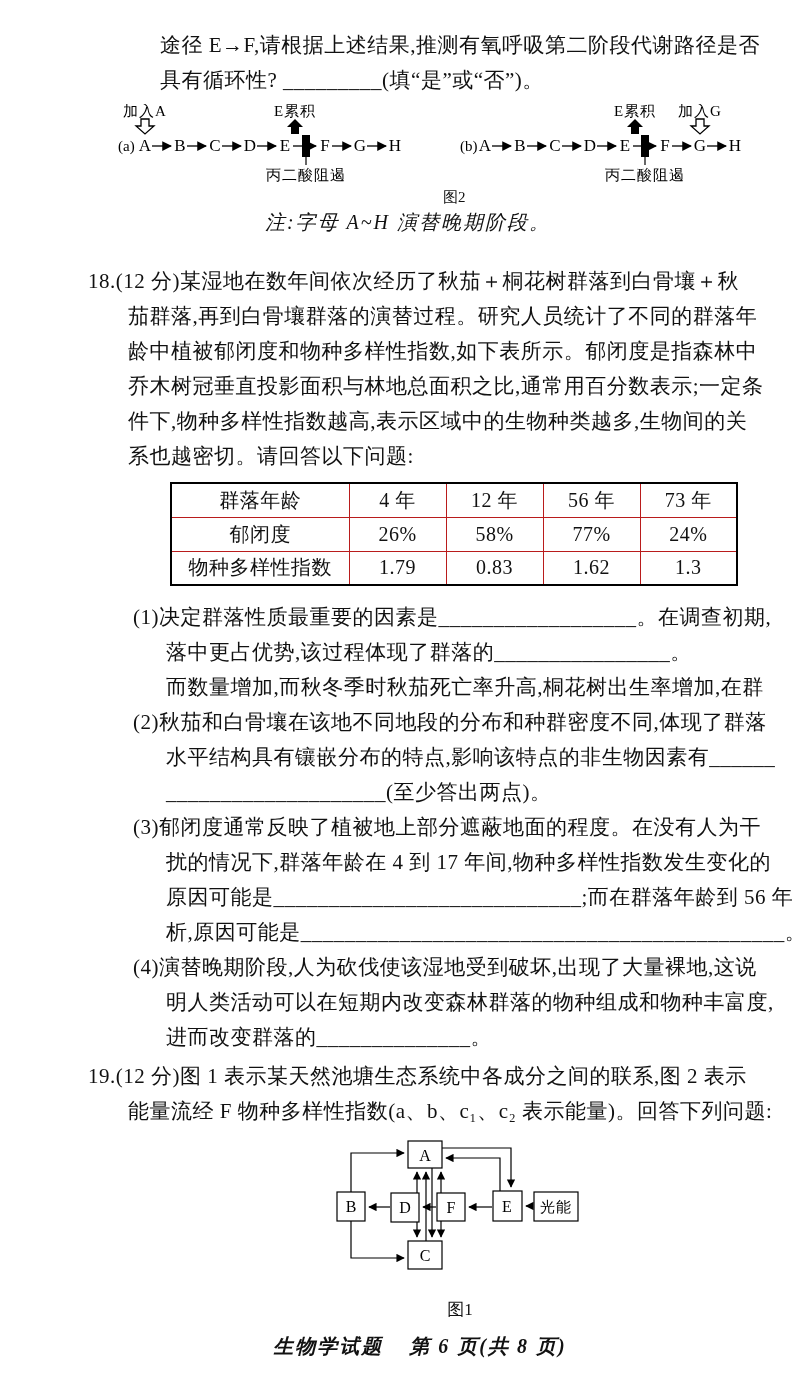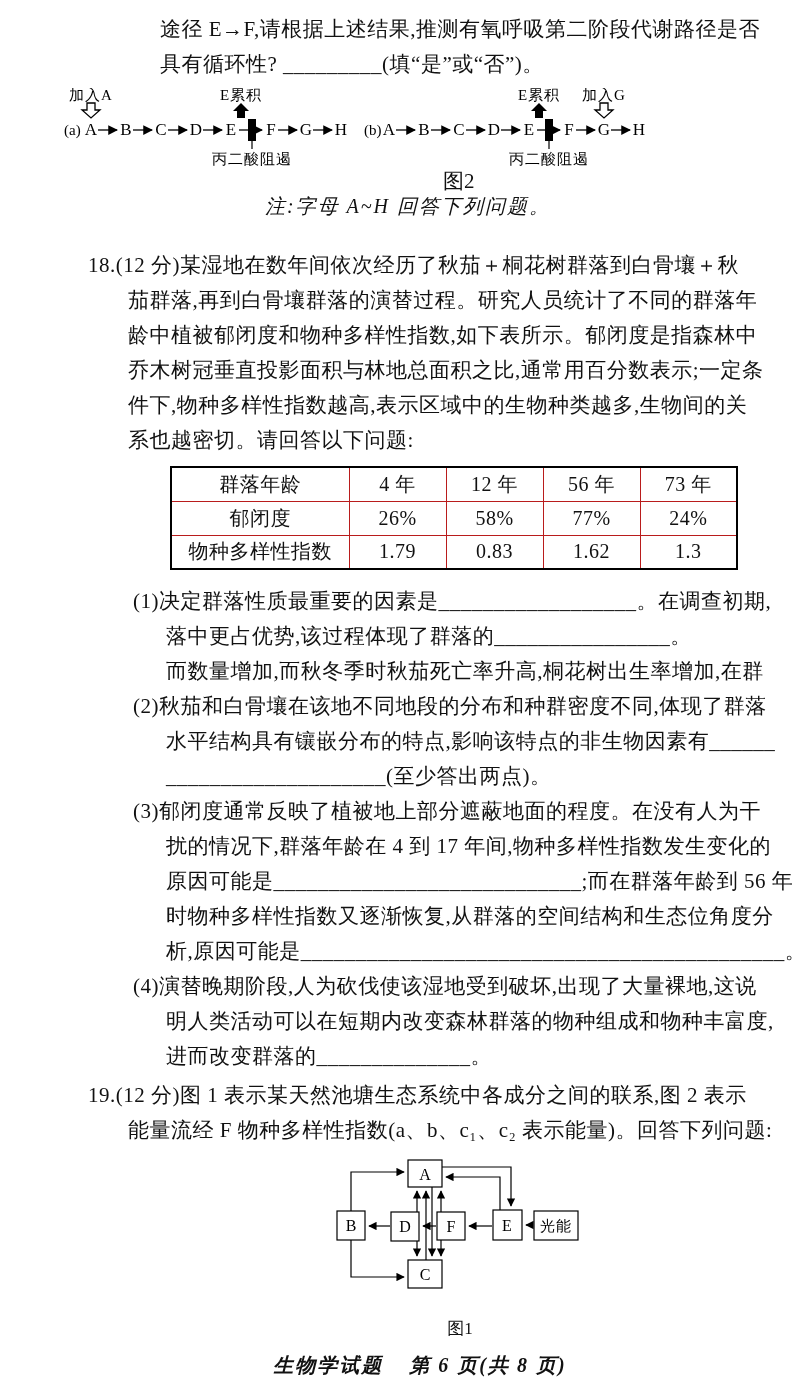--- a/index.html
+++ b/index.html
@@ -1,29 +1,29 @@
 <!DOCTYPE html>
 <html><head>
 <meta charset="utf-8">
 <style>
   * { margin:0; padding:0; box-sizing:border-box; }
   html,body { background:#ffffff; }
   body {
     width:800px; height:1378px; overflow:hidden; color:#111;
     font-family:"Liberation Serif","DejaVu Sans",serif;
   }
-  .page { width:800px; height:1378px; padding-top:12px; position:relative; }
+  .page { width:800px; height:1378px; padding-top:28px; position:relative; }
   .tline { font-size:21px; line-height:35px; white-space:nowrap; letter-spacing:0.5px; }
   .intro { margin-left:160px; }
   .stem-first { margin-left:88px; }
   .stem-rest { margin-left:128px; }
   .sub-first { margin-left:133px; }
   .sub-rest  { margin-left:166px; }
-  .fig2-row { margin-left:64px; margin-top:6px; display:flex; height:82px; }
-  .fig2-caption { margin-left:443px; font-size:21px; line-height:22px; }
+  .fig2-row { margin-left:118px; margin-top:6px; display:flex; gap:42px; height:82px; }
+  .fig2-caption { margin-left:443px; font-size:15px; line-height:22px; }
   .fig2-note { text-align:center; padding-left:16px; font-size:20px; line-height:28px;
                font-style:italic; letter-spacing:2px; }
   .q18 { margin-top:28px; }
   .exam-table { border-collapse:collapse; margin:8px 0 10px 170px; table-layout:fixed; }
   .exam-table td {
     border:1px solid #b91c1c; height:34px; text-align:center; vertical-align:middle;
     font-size:20px; letter-spacing:0.5px;
   }
   .exam-table { border:2px solid #000; }
   .subq { margin-top:14px; }
@@ -107,21 +107,21 @@
         <line x1="212" y1="42" x2="231" y2="42" marker-end="url(#m-b)"></line>
         <line x1="247" y1="42" x2="266" y2="42" marker-end="url(#m-b)"></line>
       </g>
       <rect x="181" y="31" width="8" height="22" fill="#000"></rect>
       <line x1="185" y1="53" x2="185" y2="61" stroke="#000" stroke-width="1.2"></line>
       <text class="cjk" x="185" y="76" font-size="15" text-anchor="middle">丙二酸阻遏</text>
     </svg>
   </div>
 
   <div class="fig2-caption">图2</div>
-  <div class="fig2-note">注:字母 A~H 回答下列问题。</div>
+  <div class="fig2-note">注:字母 A~H 演替晚期阶段。</div>
 
   <div class="q18">
     <div class="tline stem-first">18.(12 分)某湿地在数年间依次经历了秋茄＋桐花树群落到白骨壤＋秋</div>
     <div class="tline stem-rest">茄群落,再到白骨壤群落的演替过程。研究人员统计了不同的群落年</div>
     <div class="tline stem-rest">龄中植被郁闭度和物种多样性指数,如下表所示。郁闭度是指森林中</div>
     <div class="tline stem-rest">乔木树冠垂直投影面积与林地总面积之比,通常用百分数表示;一定条</div>
     <div class="tline stem-rest">件下,物种多样性指数越高,表示区域中的生物种类越多,生物间的关</div>
     <div class="tline stem-rest">系也越密切。请回答以下问题:</div>
 
     <table class="exam-table">
@@ -164,21 +164,20 @@
     </div>
     <div>
       <div class="tline sub-first">(2)秋茄和白骨壤在该地不同地段的分布和种群密度不同,体现了群落</div>
       <div class="tline sub-rest">水平结构具有镶嵌分布的特点,影响该特点的非生物因素有______</div>
       <div class="tline sub-rest">____________________(至少答出两点)。</div>
     </div>
     <div>
       <div class="tline sub-first">(3)郁闭度通常反映了植被地上部分遮蔽地面的程度。在没有人为干</div>
       <div class="tline sub-rest">扰的情况下,群落年龄在 4 到 17 年间,物种多样性指数发生变化的</div>
       <div class="tline sub-rest">原因可能是____________________________;而在群落年龄到 56 年</div>
-      <div class="tline sub-rest">时物种多样性指数又逐渐恢复,从群落的空间结构和生态位角度分</div>
       <div class="tline sub-rest">析,原因可能是____________________________________________。</div>
     </div>
     <div>
       <div class="tline sub-first">(4)演替晚期阶段,人为砍伐使该湿地受到破坏,出现了大量裸地,这说</div>
       <div class="tline sub-rest">明人类活动可以在短期内改变森林群落的物种组成和物种丰富度,</div>
       <div class="tline sub-rest">进而改变群落的______________。</div>
     </div>
   </div>
 
   <div class="q19">

